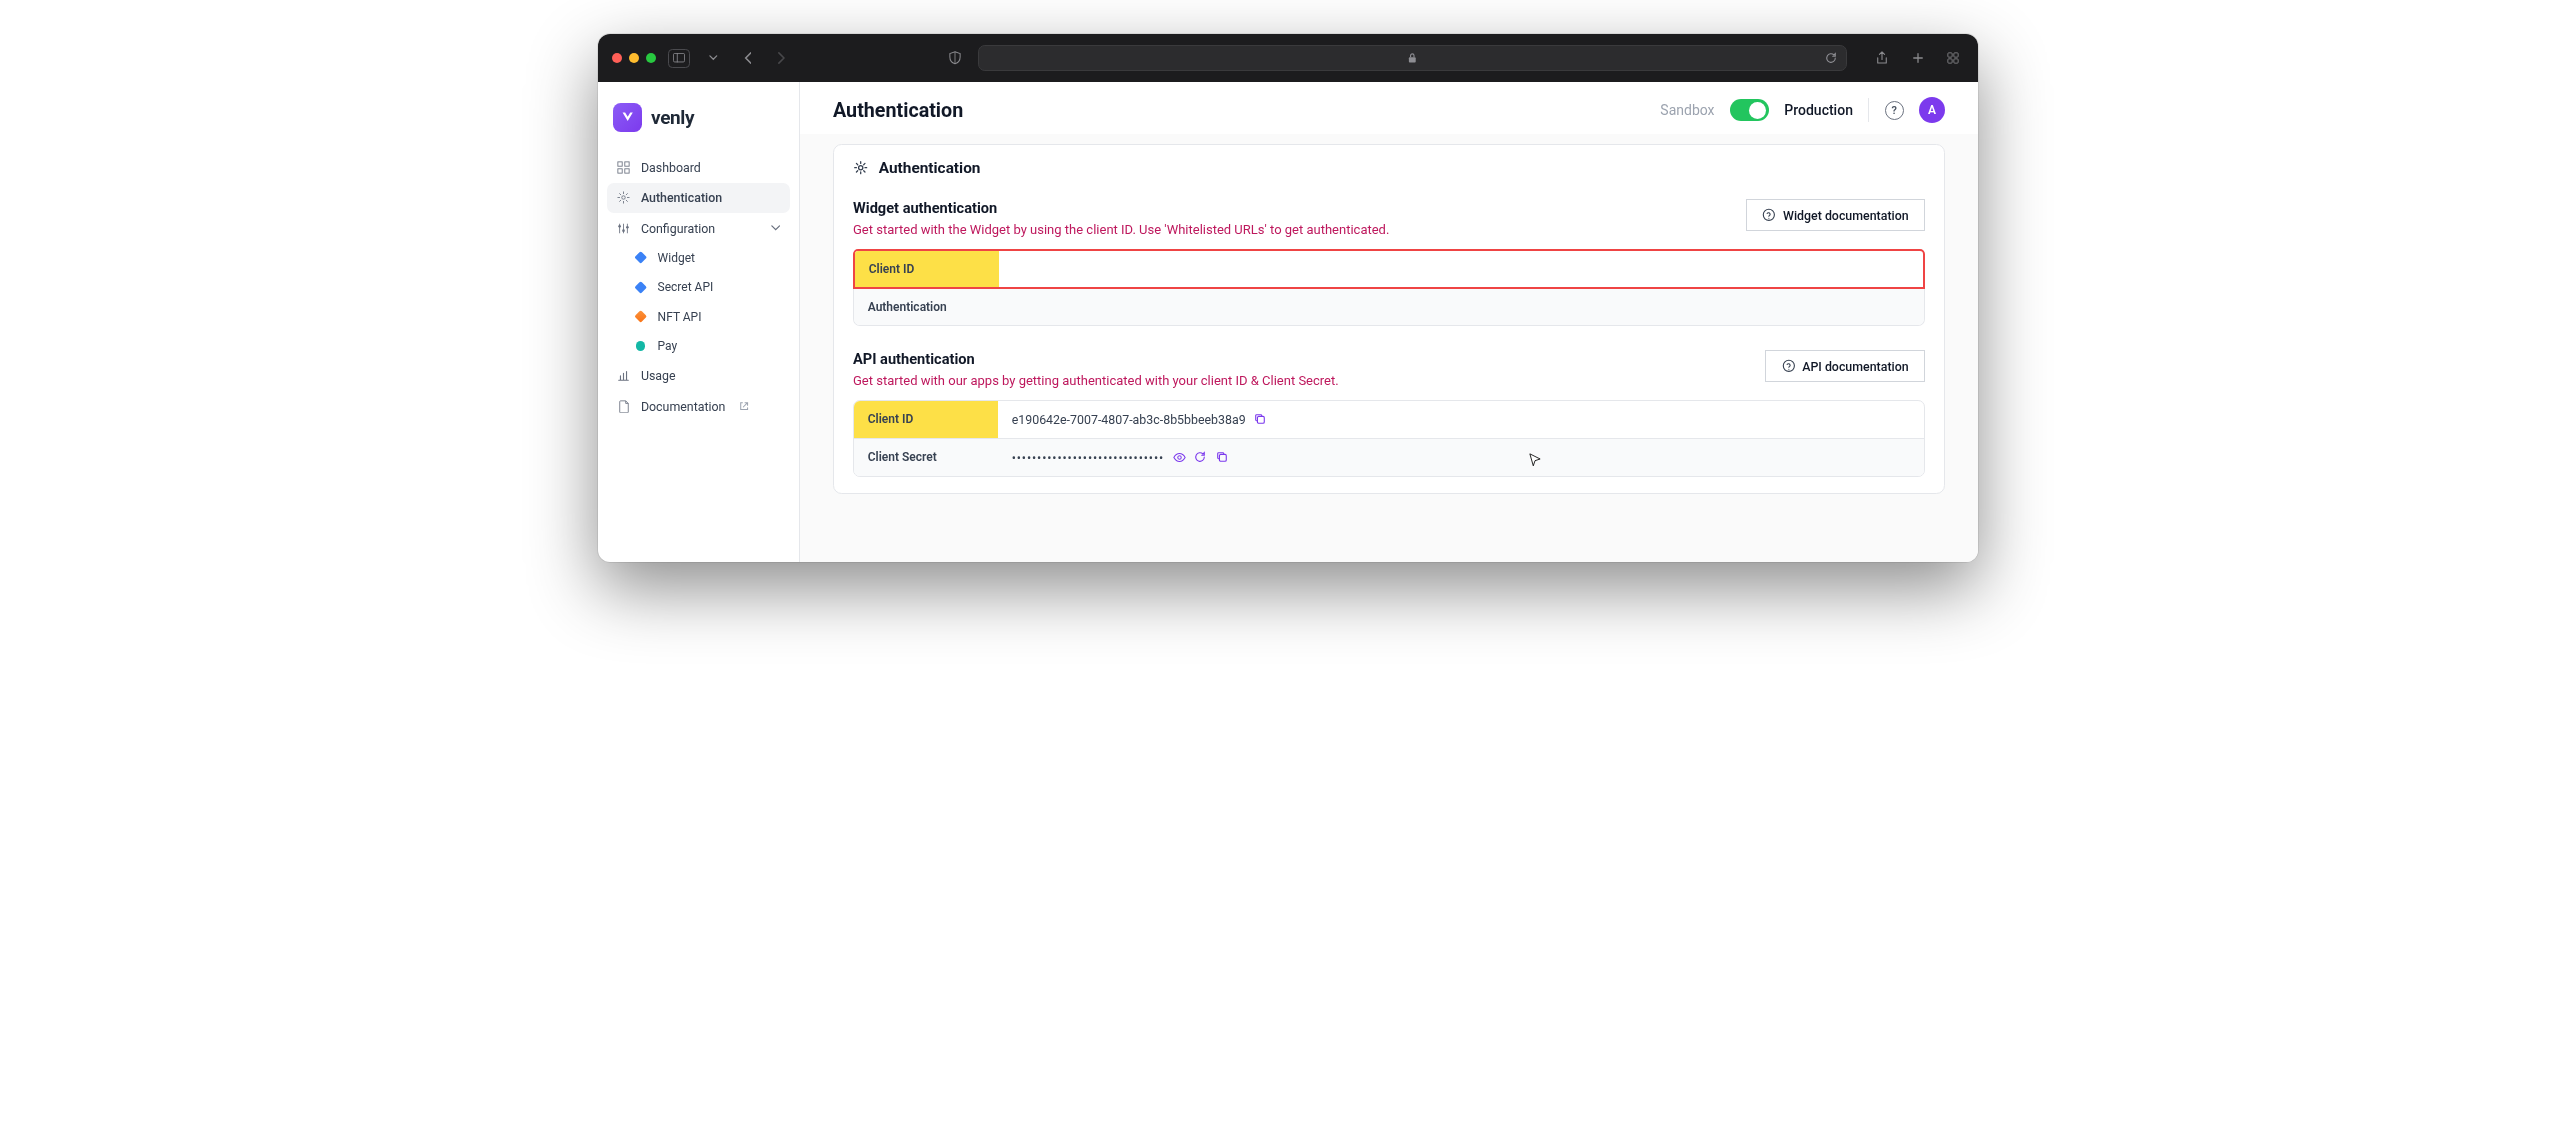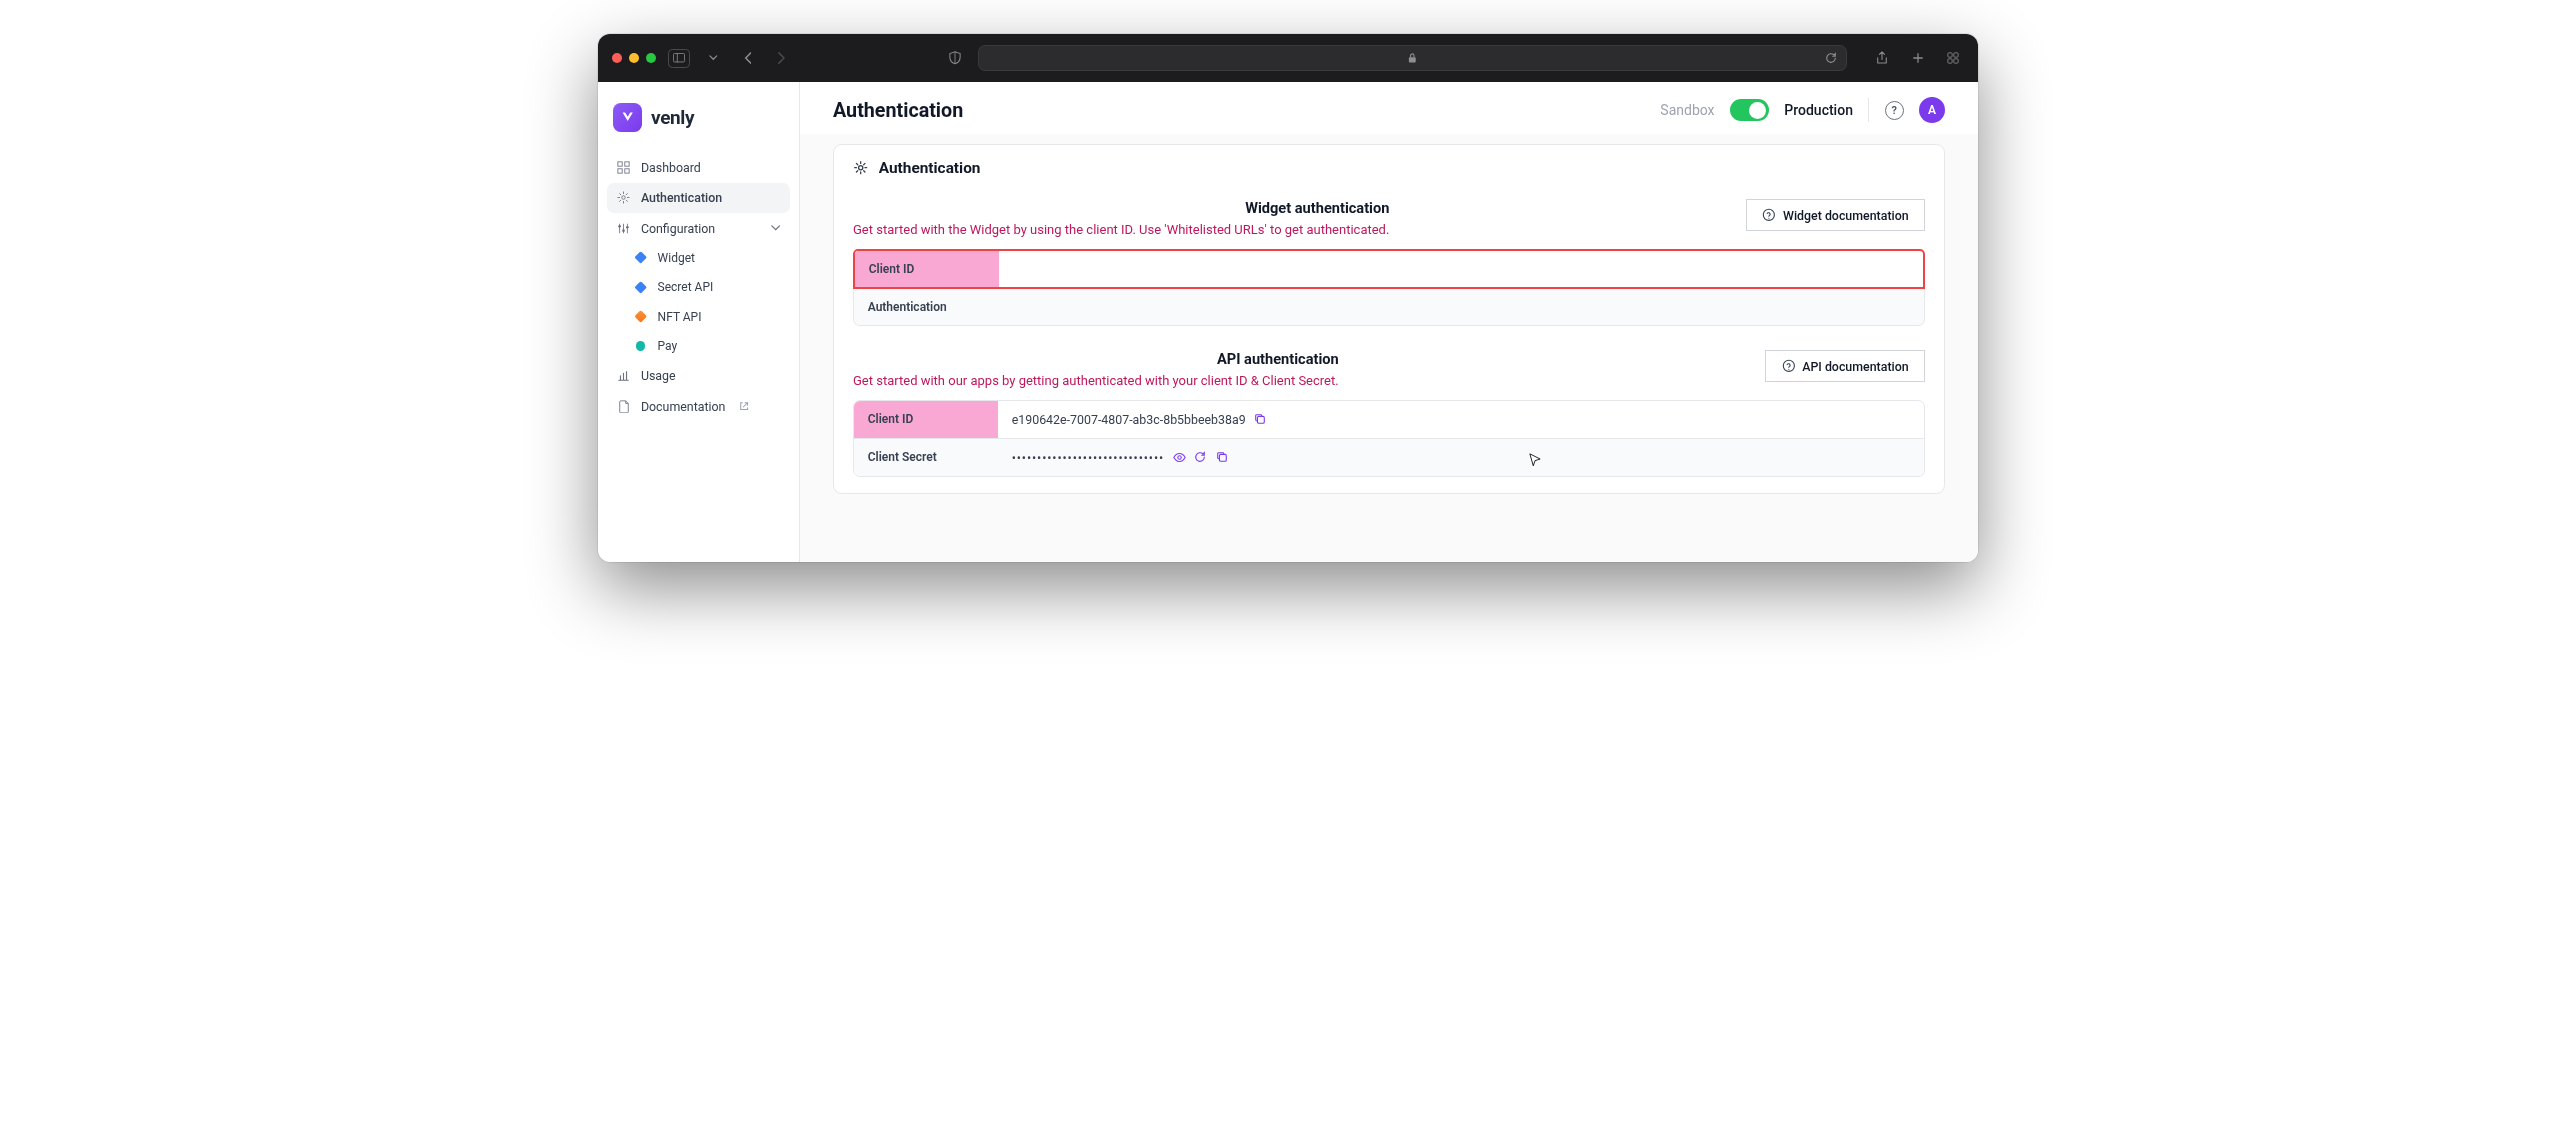--- a/index.html
+++ b/index.html
@@ -37,28 +37,28 @@
 .toggle { width:39px; height:22px; background:#22c55e; border-radius:11px; position:relative; cursor:pointer; }
 .toggle::after{content:"";position:absolute;right:2.6px;top:2.6px;width:17px;height:17px;background:#fff;border-radius:50%;}
 .vdiv { width:0.9px; height:24px; background:#e5e7eb; }
 .help-btn { width:19px; height:19px; border:1.3px solid #6b7280; border-radius:50%; display:flex; align-items:center; justify-content:center; font-size:11px; color:#4b5563; cursor:pointer; font-weight:600; }
 .avatar { width:26px; height:26px; background:#7c3aed; color:#fff; border-radius:50%; display:flex; align-items:center; justify-content:center; font-size:12px; font-weight:600; cursor:pointer; }
 .content { padding:10.3px 33px 20.6px; }
 .card { background:#fff; border:0.9px solid #e5e7eb; border-radius:8.6px; }
 .card-head { display:flex; align-items:center; gap:10.3px; padding:13.7px 19px; font-size:15.4px; font-weight:700; color:#111827; }
 .section { padding:8.6px 19px 15.4px; }
 .sec-row { display:flex; align-items:flex-start; justify-content:space-between; gap:17px; }
-.sec-title { font-size:14.6px; font-weight:700; color:#111827; margin-bottom:5.1px;text-align:right; }
+.sec-title { font-size:14.6px; font-weight:700; color:#111827; margin-bottom:5.1px; }
 .sec-desc { font-size:13px; color:#be185d; }
 .doc-btn { border:0.9px solid #d1d5db; background:#fff; border-radius:0; padding:7.7px 15.4px; font-size:12.4px; color:#111827; display:flex; align-items:center; gap:6.9px; cursor:pointer; white-space:nowrap; font-weight:500;margin-left:40px; }
 .table { margin-top:12px; border:0.9px solid #e5e7eb; border-radius:6.9px; overflow:hidden; }
 .table.highlight { border:2.1px solid #ef4444; border-radius:5.1px; }
 .trow { display:flex; }
 .trow + .trow { border-top:0.9px solid #e5e7eb; }
-.tlabel { width:144px; padding:11px 13.7px; font-size:12px; font-weight:600; color:#374151; background:#f9a8d4; }
+.tlabel { width:144px; padding:11px 13.7px; font-size:12px; font-weight:600; color:#374151; background:#fde047; }
 .tval { flex:1; padding:11px 13.7px; font-size:12.4px; color:#374151; display:flex; align-items:center; gap:8.6px; }
 .trow.alt { background:#f9fafb; }
 .trow.alt .tlabel{background:#f9fafb;}
 .copy-ic, .act-ic { width:13px; height:13px; color:#7c3aed; cursor:pointer; }
 .link { color:#7c3aed; cursor:pointer; }
 .table.full { border-radius:6.9px; }
 svg{display:block;}
 </style>
 </head>
 <body>

